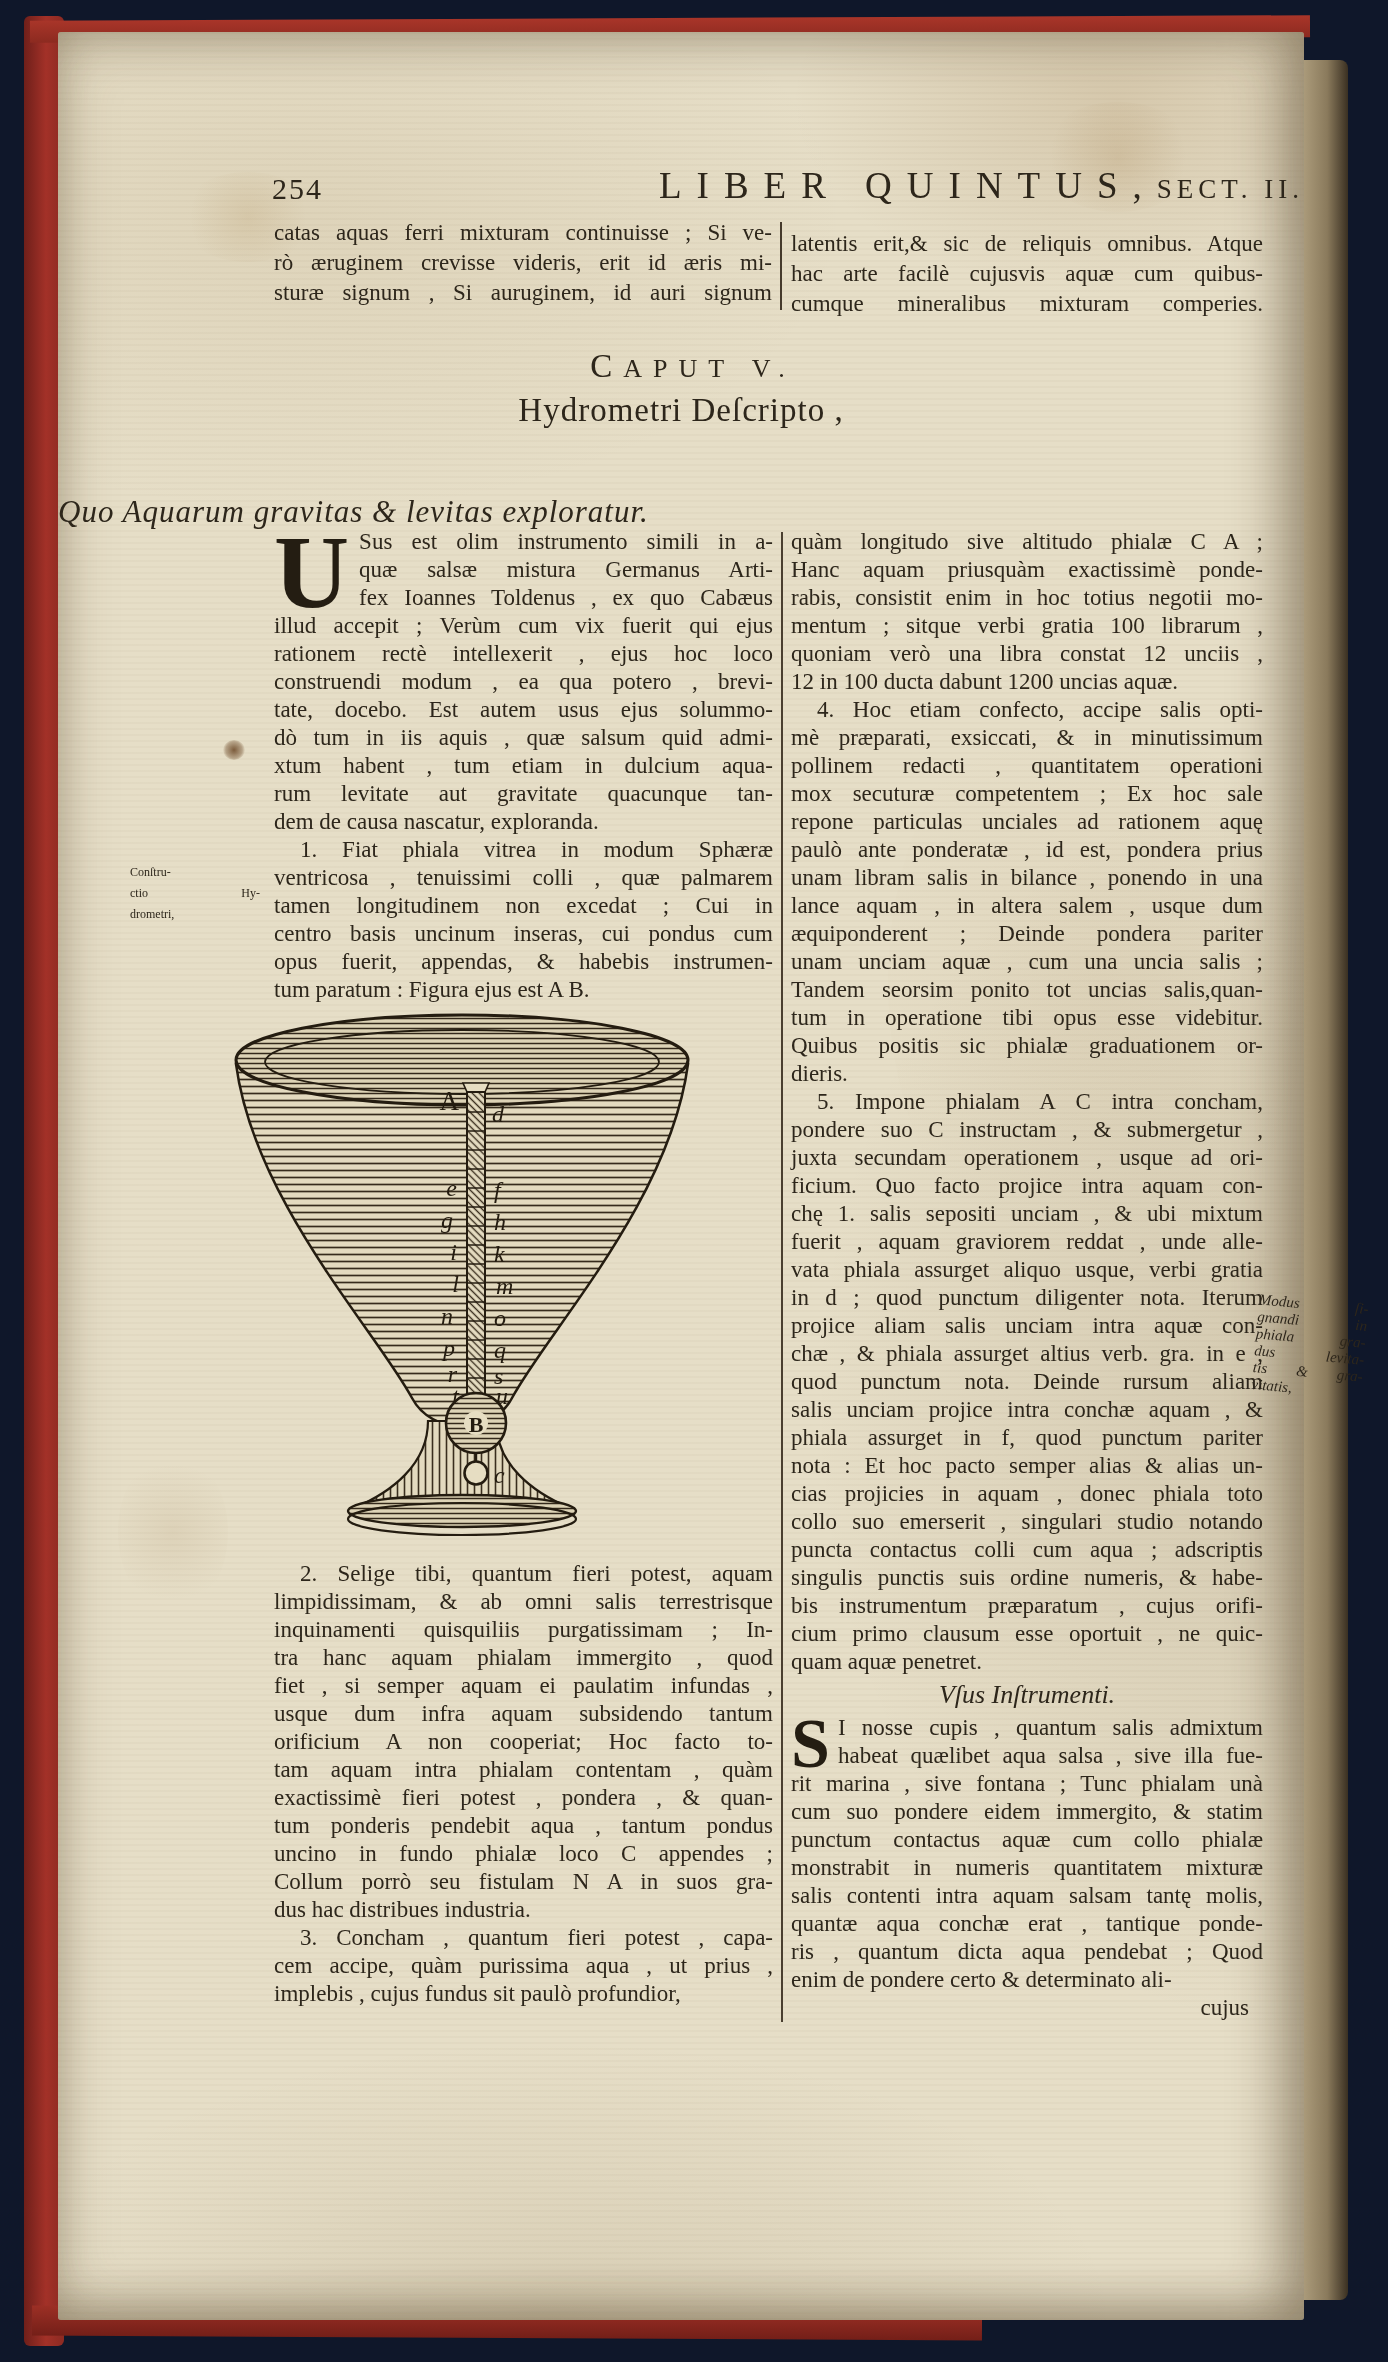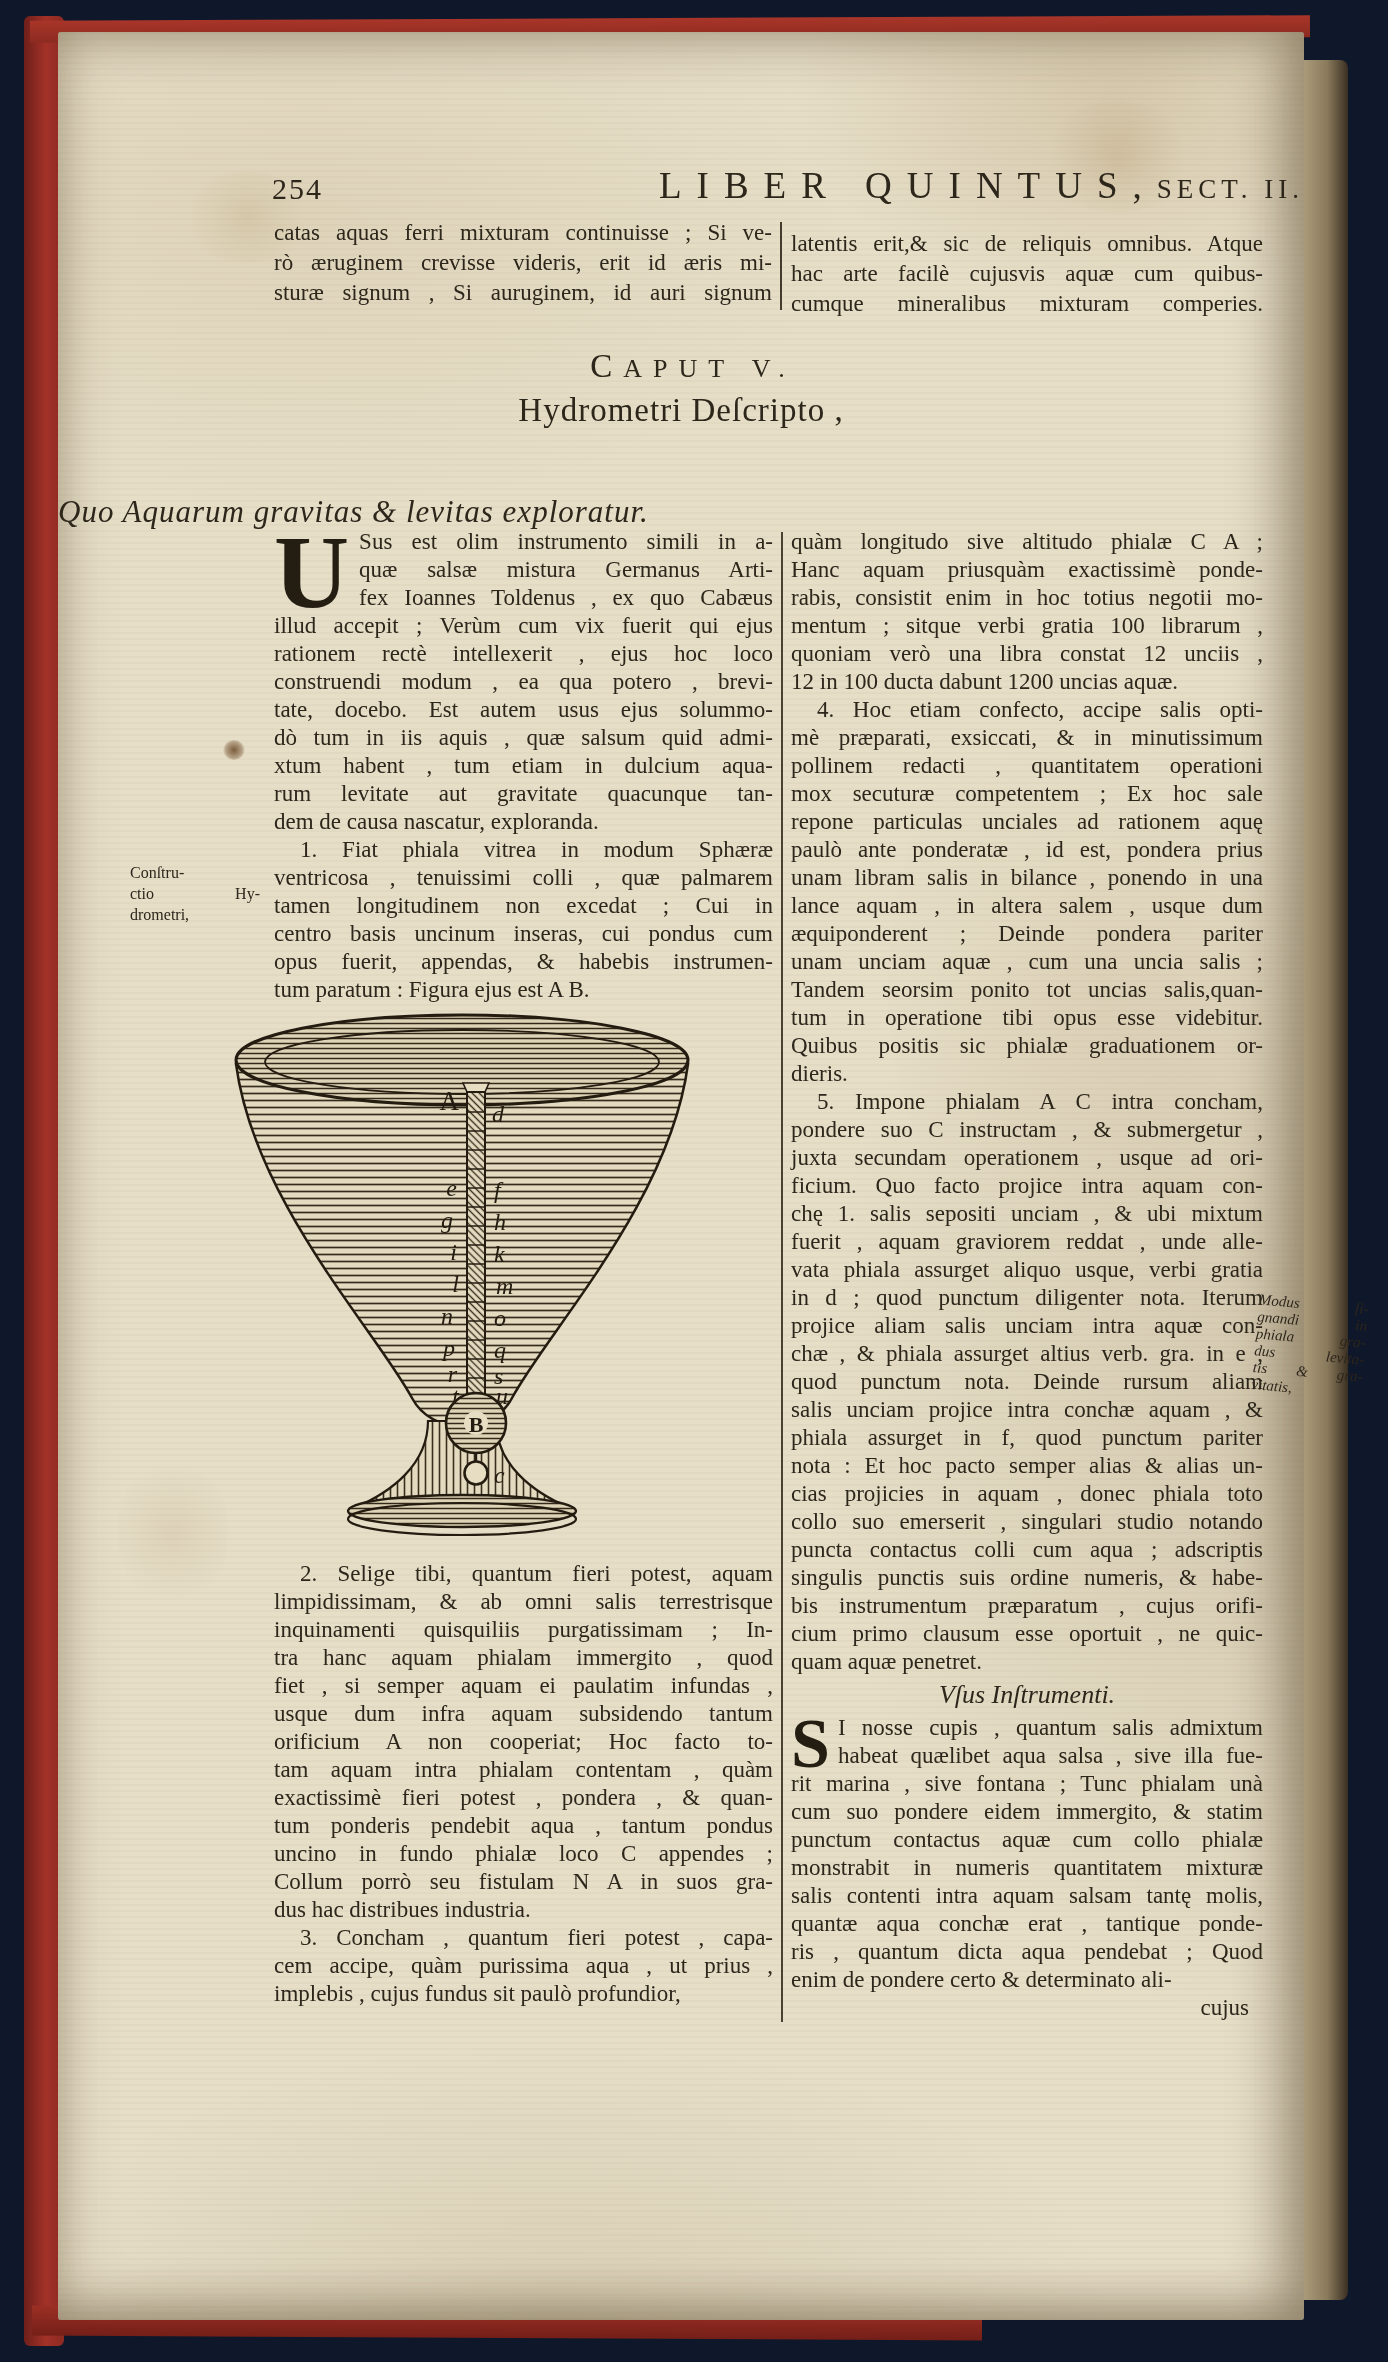--- a/index.html
+++ b/index.html
@@ -75,21 +75,21 @@
   .colR{left:733px;top:496px;width:472px;}
   .vrule-main{position:absolute;left:723px;top:500px;width:2px;height:1490px;background:#4a3f30;}
   .para-indent .tl:first-child{text-indent:26px;}
   .dropcap{float:left;font-weight:bold;color:#241d12;}
   .dropcap.u{font-size:104px;line-height:80px;padding:4px 10px 0 0;}
   .dropcap.s{font-size:70px;line-height:52px;padding:4px 8px 0 0;}
   .usus{height:38px;line-height:38px;text-align:center;font-style:italic;font-size:26px;}
   .catchword{height:28px;line-height:28px;text-align:right;padding-right:14px;}
 
   
-  .mnote{position:absolute;font-size:16px;line-height:21px;}
+  .mnote{position:absolute;font-size:12px;line-height:21px;}
   .mnoteL{left:72px;top:830px;width:130px;text-align:left;}
   .mnoteR{left:1197px;top:1264px;width:110px;font-size:15px;line-height:17px;
      transform:rotate(5deg);font-style:italic;}
   .mnote div{white-space:nowrap;}
 
   
   .figure{position:absolute;left:168px;top:974px;width:474px;height:544px;}
   .fig-text{font-family:"Liberation Serif","DejaVu Serif",serif;font-style:italic;
      font-size:24px;fill:#241c10;}
   .fig-cap{font-style:normal;font-size:27px;}

